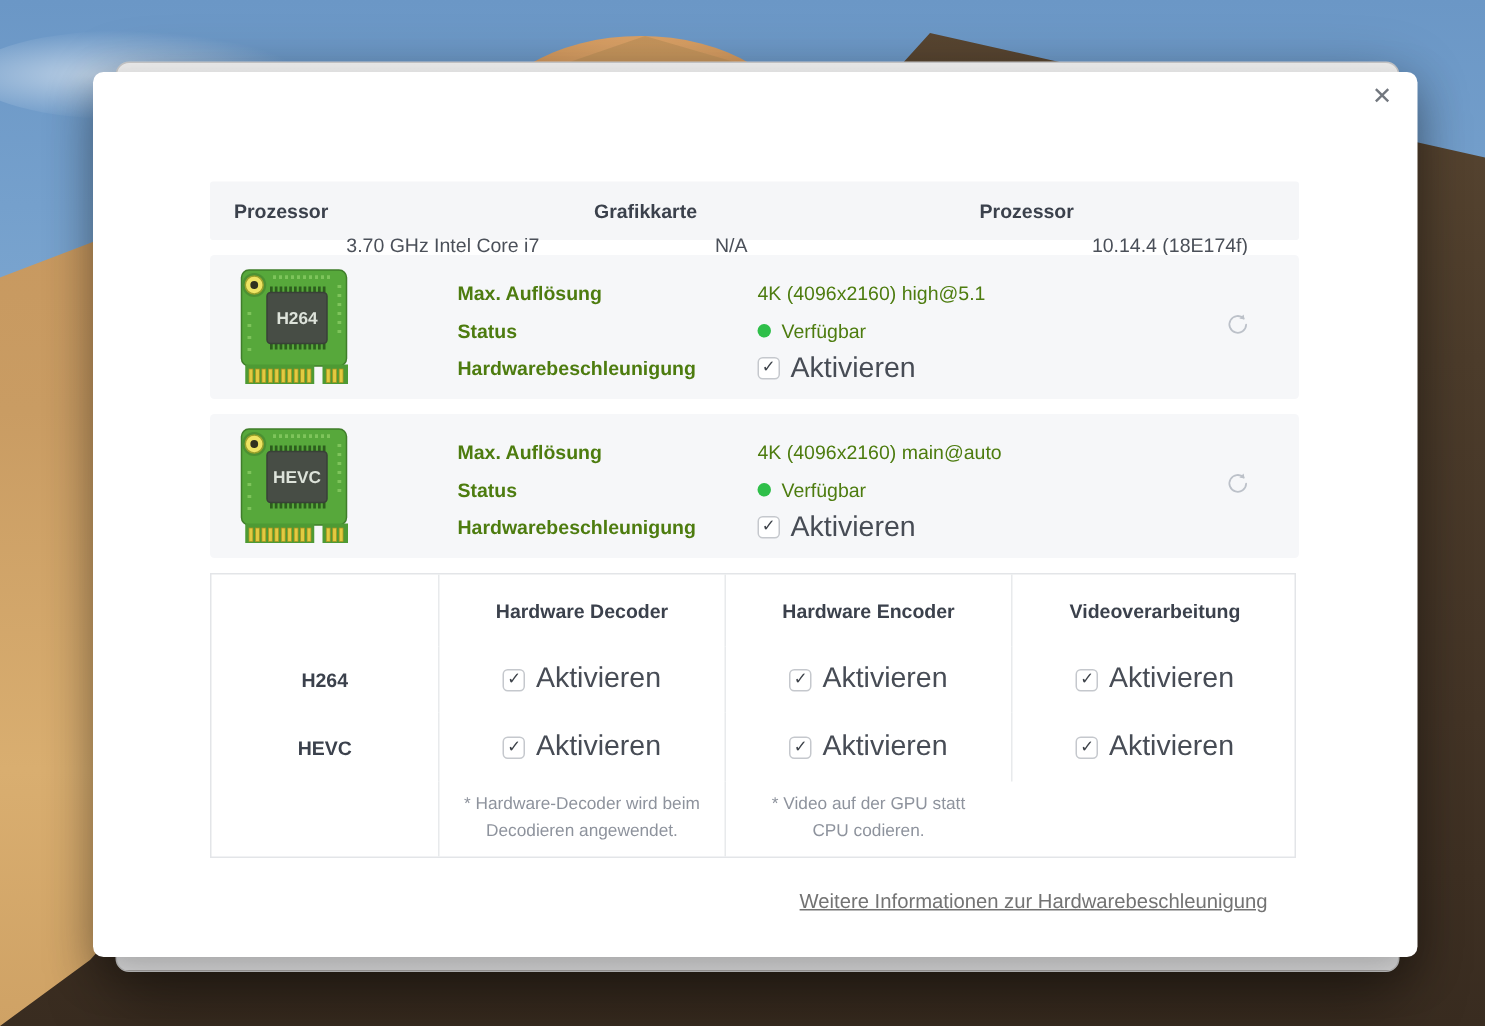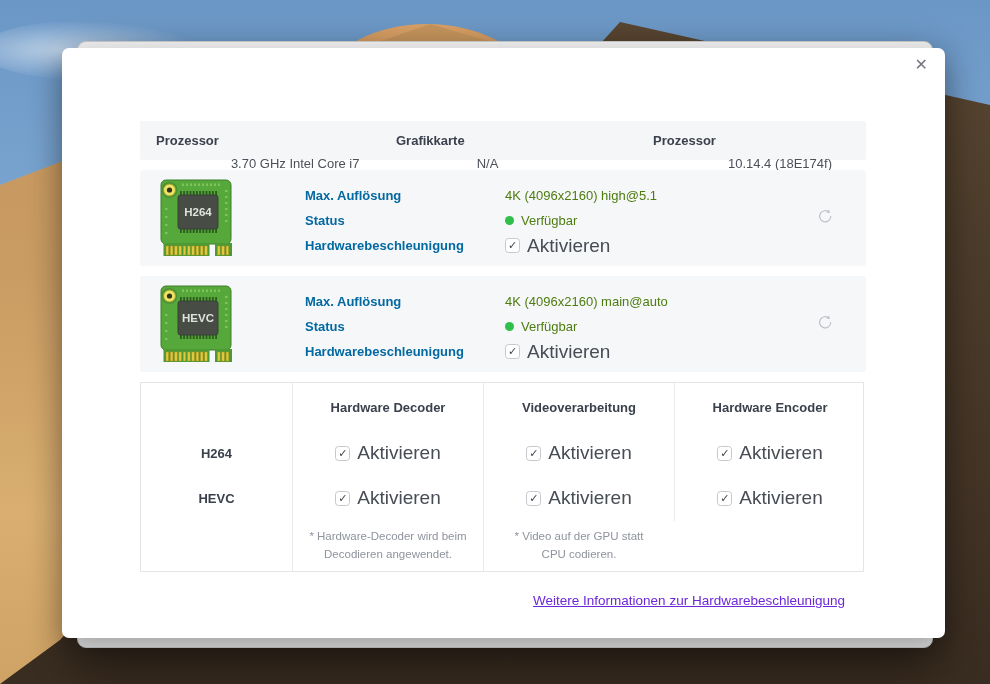--- a/index.html
+++ b/index.html
@@ -44,21 +44,21 @@
   .ib-group.g3{position:absolute;right:34px;}
   .ib-label{font-size:13px;font-weight:bold;color:#3b414c;}
   .ib-value{font-size:13px;color:#4b5059;margin-top:46px;}
   
   .codec-card{position:absolute;left:78px;width:726px;height:96px;
     background:#f6f7f9;border-radius:3px;}
   .codec-card.c0{top:122px;} .codec-card.c1{top:228px;}
   .chip{position:absolute;left:18px;top:8px;}
   .card-rows{position:absolute;left:165px;top:13px;}
   .card-row{display:flex;align-items:center;height:25px;}
-  .card-label{width:200px;font-size:13px;font-weight:bold;color:#0369a1;}
+  .card-label{width:200px;font-size:13px;font-weight:bold;color:#4d7c0f;}
   .card-value{display:flex;align-items:center;font-size:13px;color:#4d7c0f;}
   .status-dot{width:9px;height:9px;border-radius:50%;margin-right:7px;}
   .refresh-btn{position:absolute;right:32px;top:38px;cursor:pointer;line-height:0;}
   
   .cb{display:flex;align-items:center;cursor:pointer;}
   .cb-box{width:15px;height:15px;box-sizing:border-box;border:1px solid #c5c8cd;
     border-radius:3.5px;background:#fff;display:inline-flex;align-items:center;
     justify-content:center;font-size:11px;color:#3d4249;line-height:1;}
   .cb-label{margin-left:7px;font-size:19px;color:#474c55;}
   
@@ -315,22 +315,22 @@
           <path d="M14.6 4.8 A 6.2 6.2 0 1 0 16.4 9.4" fill="none" stroke="#bcc1c9" stroke-width="1.3" stroke-linecap="round"></path>
           <path d="M14.6 1.8 L15.1 5.6 L11.4 4.8 Z" fill="#bcc1c9"></path>
         </svg>
       </div>
     </div>
 
     <div class="cap-table">
 
       <div class="ct-cell"></div>
       <div class="ct-cell vline ct-head">Hardware Decoder</div>
+      <div class="ct-cell vline ct-head">Hardware Encoder</div>
       <div class="ct-cell vline ct-head">Videoverarbeitung</div>
-      <div class="ct-cell vline ct-head">Hardware Encoder</div>
 
       <div class="ct-cell ct-codec">H264</div>
       <div class="ct-cell vline">
         <span class="cb">
           <span class="cb-box">✓</span>
           <span class="cb-label">Aktivieren</span>
         </span>
       </div>
       <div class="ct-cell vline">
         <span class="cb">
@@ -365,15 +365,15 @@
         </span>
       </div>
 
       <div class="ct-cell"></div>
       <div class="ct-cell vline ct-note">* Hardware-Decoder wird beim
 Decodieren angewendet.</div>
       <div class="ct-cell vline ct-note">* Video auf der GPU statt
 CPU codieren.</div>
     </div>
 
-    <a class="footer-link" style="color: #6d28d9;">Weitere Informationen zur Hardwarebeschleunigung</a>
+    <a class="footer-link" style="color: #737373;">Weitere Informationen zur Hardwarebeschleunigung</a>
   </div>
 </div>
 
 </body></html>

